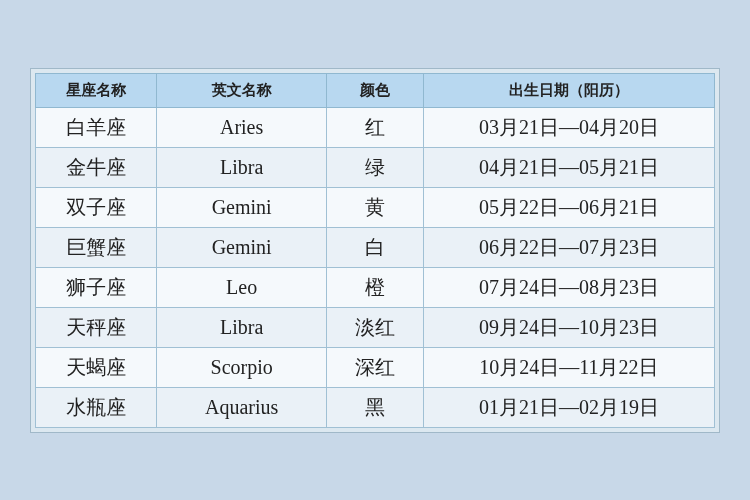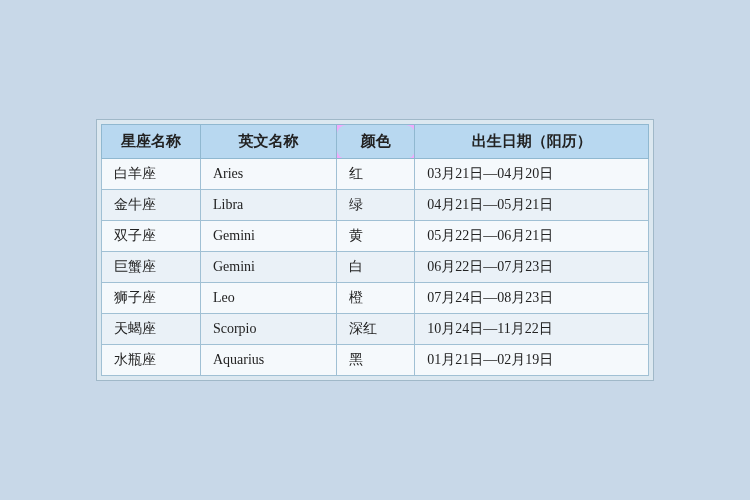--- a/index.html
+++ b/index.html
@@ -15,52 +15,52 @@
     }
 
     .table-container {
       background-color: #dce8f0;
       border: 1px solid #a0b8c8;
       padding: 4px;
     }
 
     table {
       border-collapse: collapse;
-      width: 548px;
+      width: 680px;
       background-color: #f0abfc;
     }
 
     thead tr th {
       background-color: #b8d8f0;
       border: 1px solid #90b8d0;
       padding: 7px 12px;
       text-align: center;
       font-size: 15px;
       font-weight: bold;
       color: #222;
       white-space: nowrap;
     }
 
     tbody tr td {
       border: 1px solid #a0c0d4;
       padding: 6px 12px;
-      text-align: left;
-      font-size: 14px;
+      text-align: center;
+      font-size: 20px;
       color: #222;
       white-space: nowrap;
       background-color: #f5f9fc;
     }
 
     tbody tr:nth-child(even) td {
       background-color: #eaf1f7;
     }
 
     .col-zh { width: 100px; }
     .col-en { width: 140px; }
-    .col-color { width: 80px; border-radius: 9px; }
+    .col-color { width: 80px; }
     .col-date { width: 240px; }
   </style>
 </head>
 <body>
 
 <div class="table-container">
   <table>
     <thead>
       <tr>
         <th class="col-zh">星座名称</th>
@@ -94,20 +94,26 @@
           <td>白</td>
           <td>06月22日—07月23日</td>
         </tr>
         <tr>
           <td>狮子座</td>
           <td>Leo</td>
           <td>橙</td>
           <td>07月24日—08月23日</td>
         </tr>
         <tr>
+          <td>天秤座</td>
+          <td>Libra</td>
+          <td>淡红</td>
+          <td>09月24日—10月23日</td>
+        </tr>
+        <tr>
           <td>天蝎座</td>
           <td>Scorpio</td>
           <td>深红</td>
           <td>10月24日—11月22日</td>
         </tr>
         <tr>
           <td>水瓶座</td>
           <td>Aquarius</td>
           <td>黑</td>
           <td>01月21日—02月19日</td>

